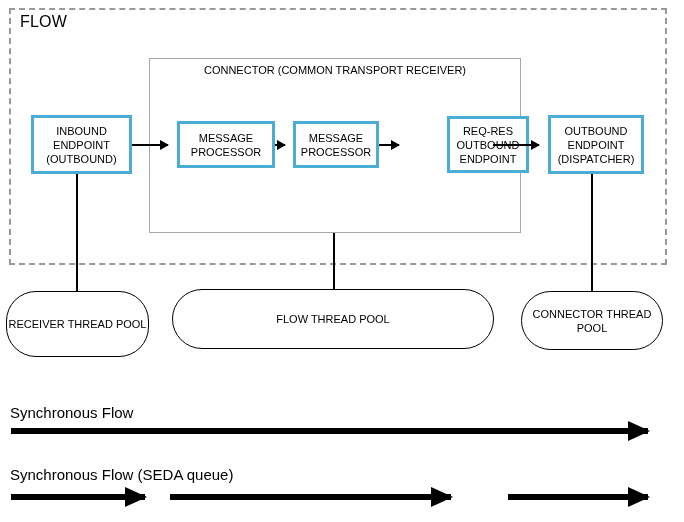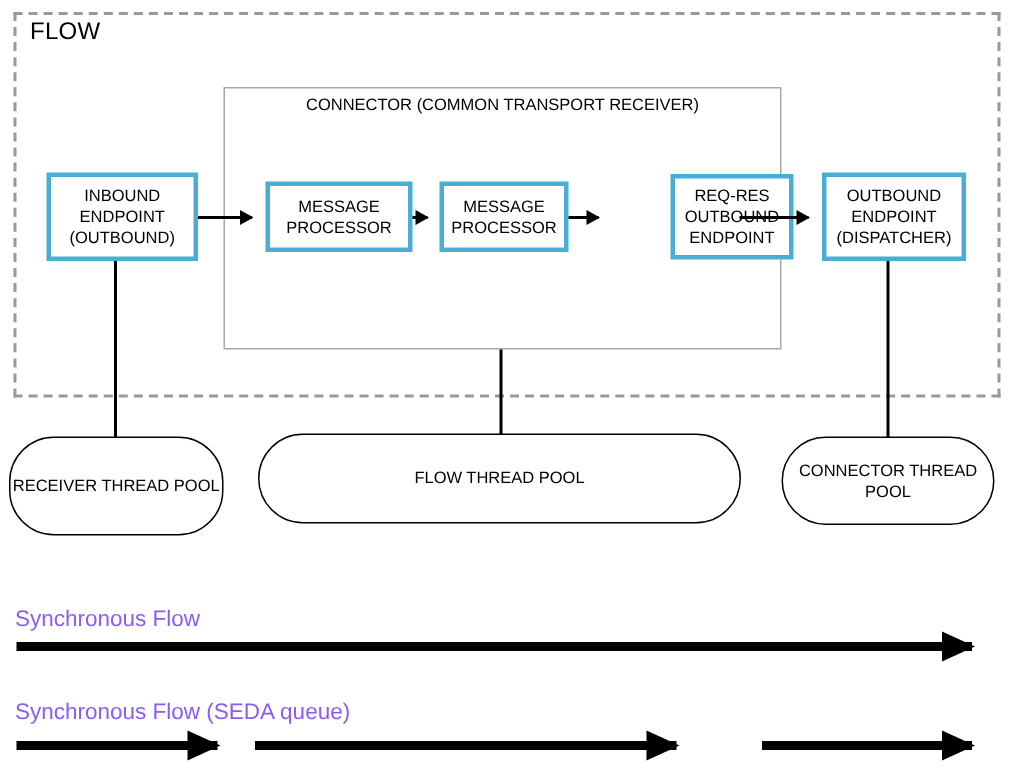--- a/index.html
+++ b/index.html
@@ -130,21 +130,21 @@
     color: #000000;
   }
   #pool-receiver   { left: 6px;   top: 291px; width: 143px; height: 66px; border-radius: 30px; }
   #pool-flow       { left: 172px; top: 289px; width: 322px; height: 60px; border-radius: 30px; }
   #pool-dispatcher { left: 521px; top: 291px; width: 142px; height: 59px; border-radius: 30px; }
 
   
   .legend-label {
     position: absolute;
     font-size: 15px;
-    color: #8b5cf6;
+    color: #000000;
     white-space: nowrap;
   }
   #label-sync  { left: 10px; top: 404px; }
   #label-async { left: 10px; top: 466px; }
 
   .thick-arrow {
     position: absolute;
     height: 6px;
     background: #000000;
   }

